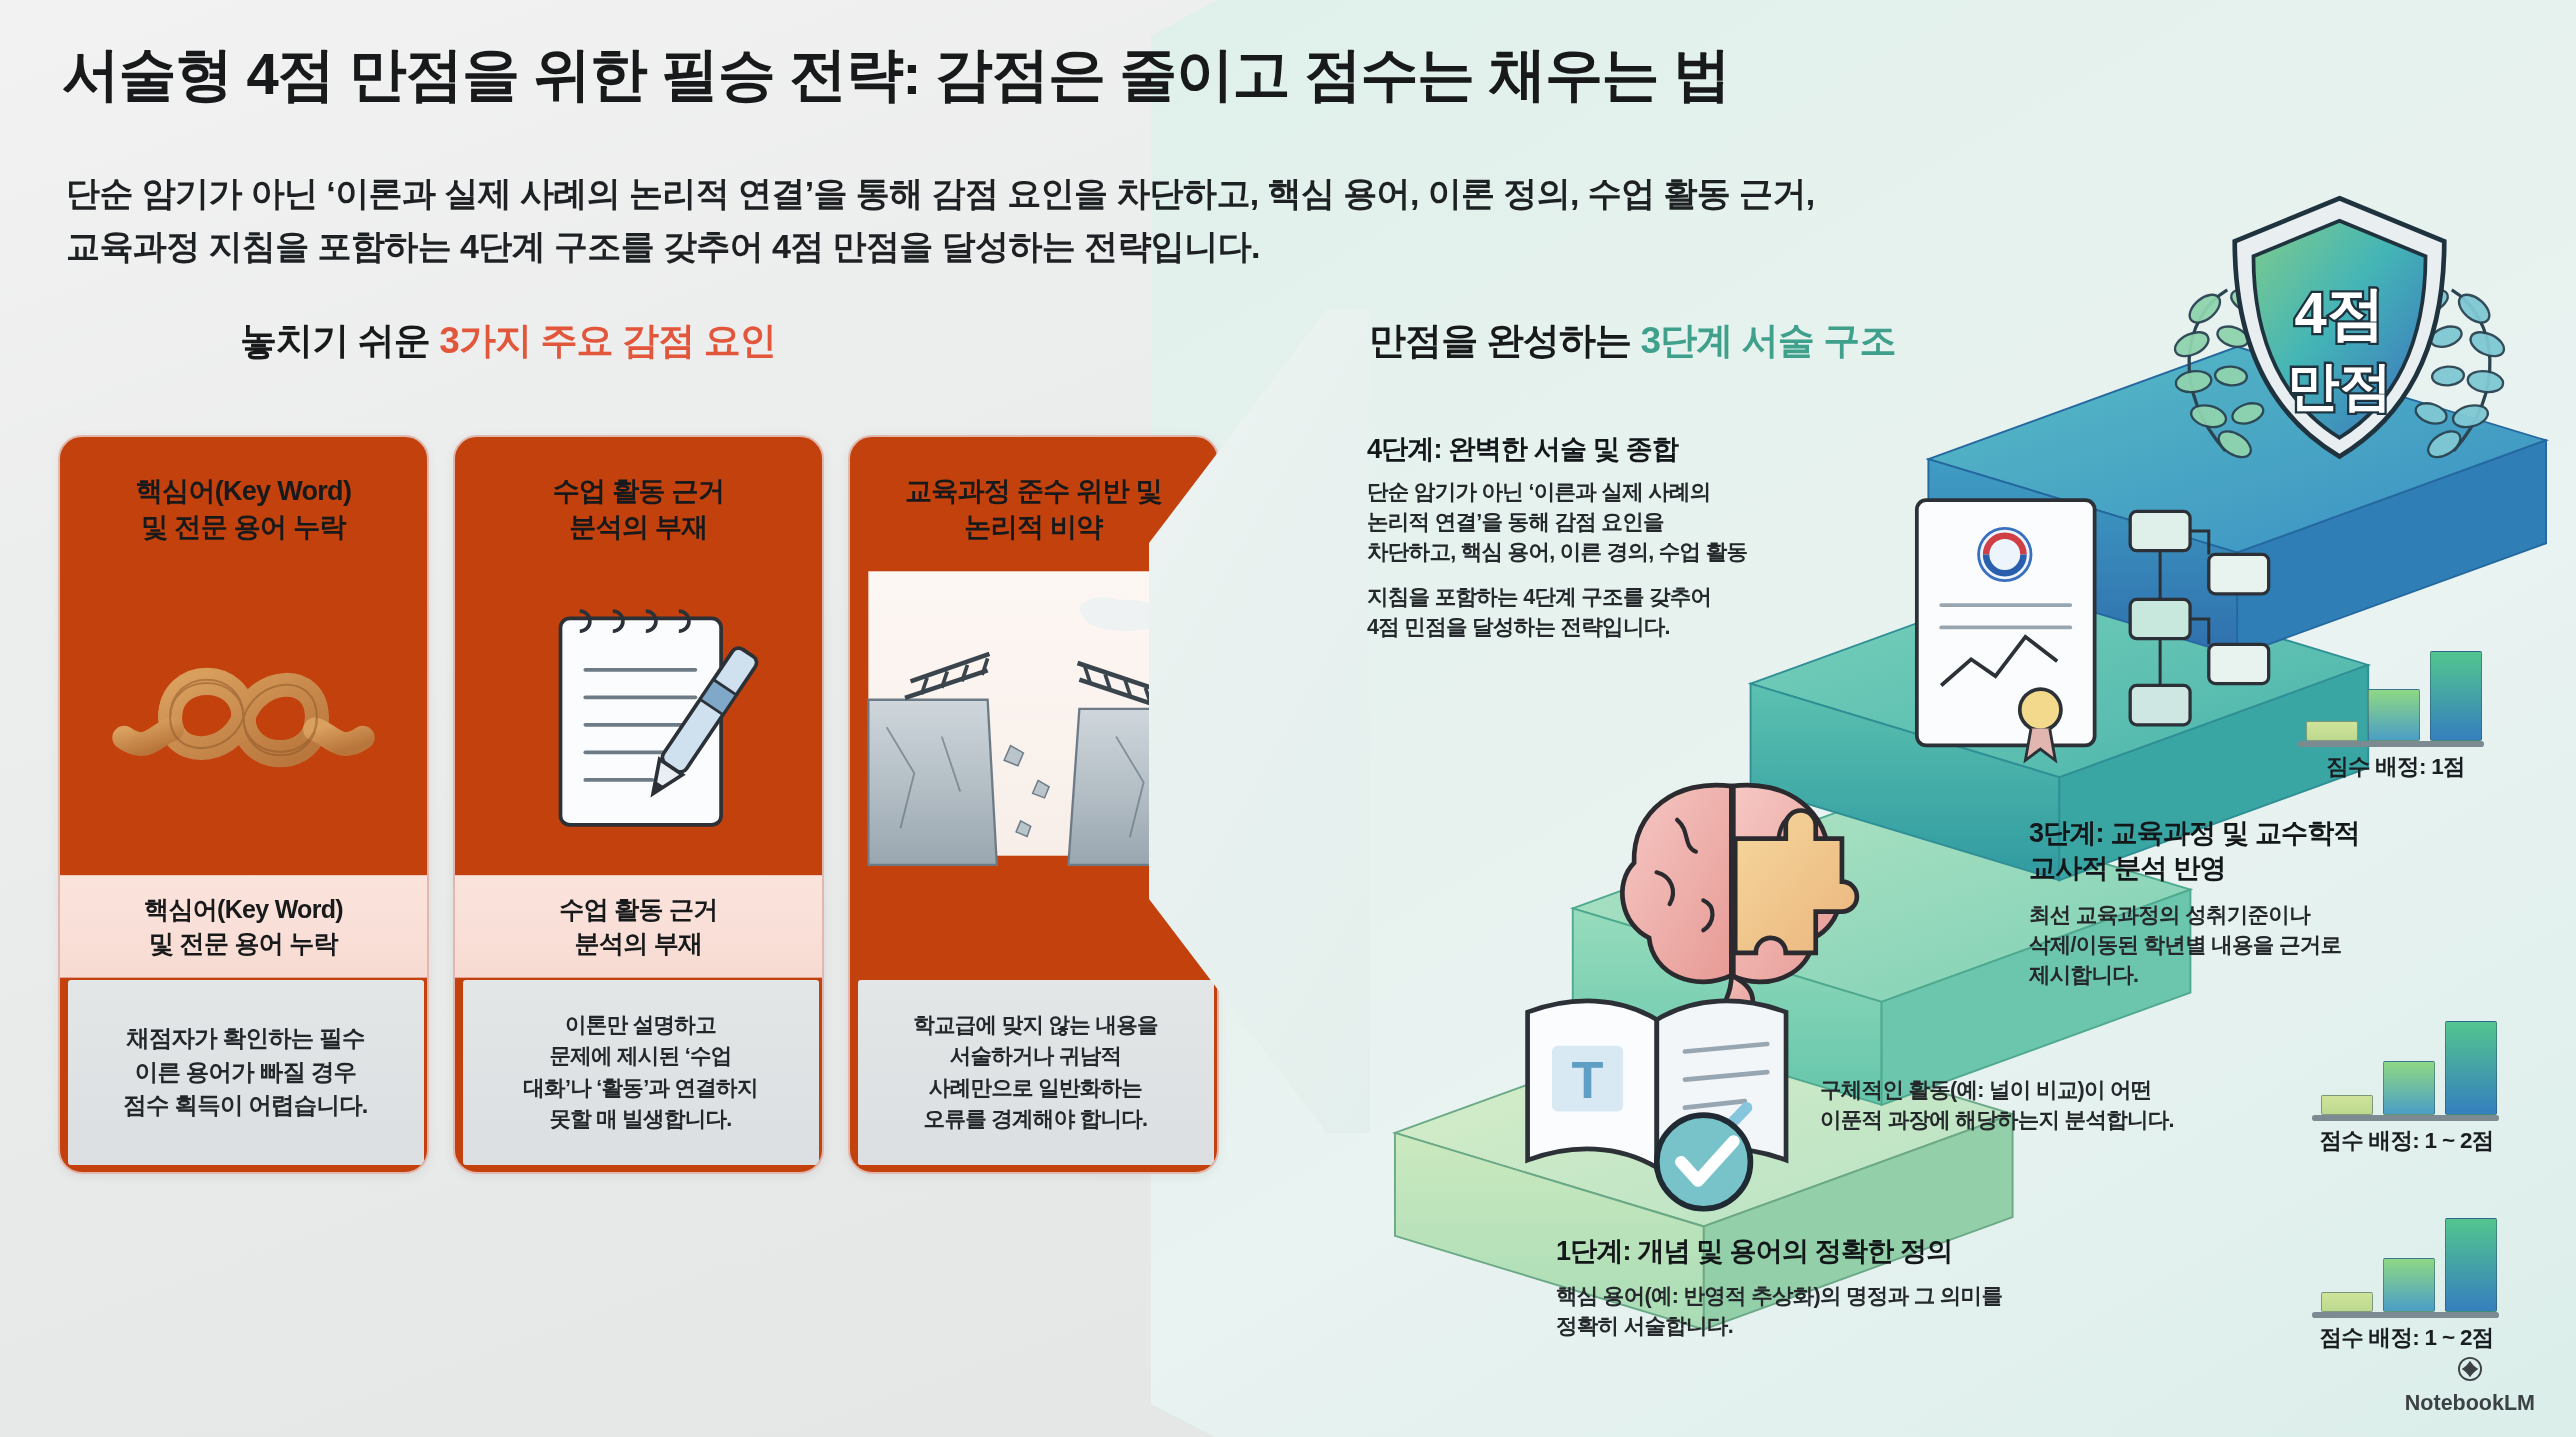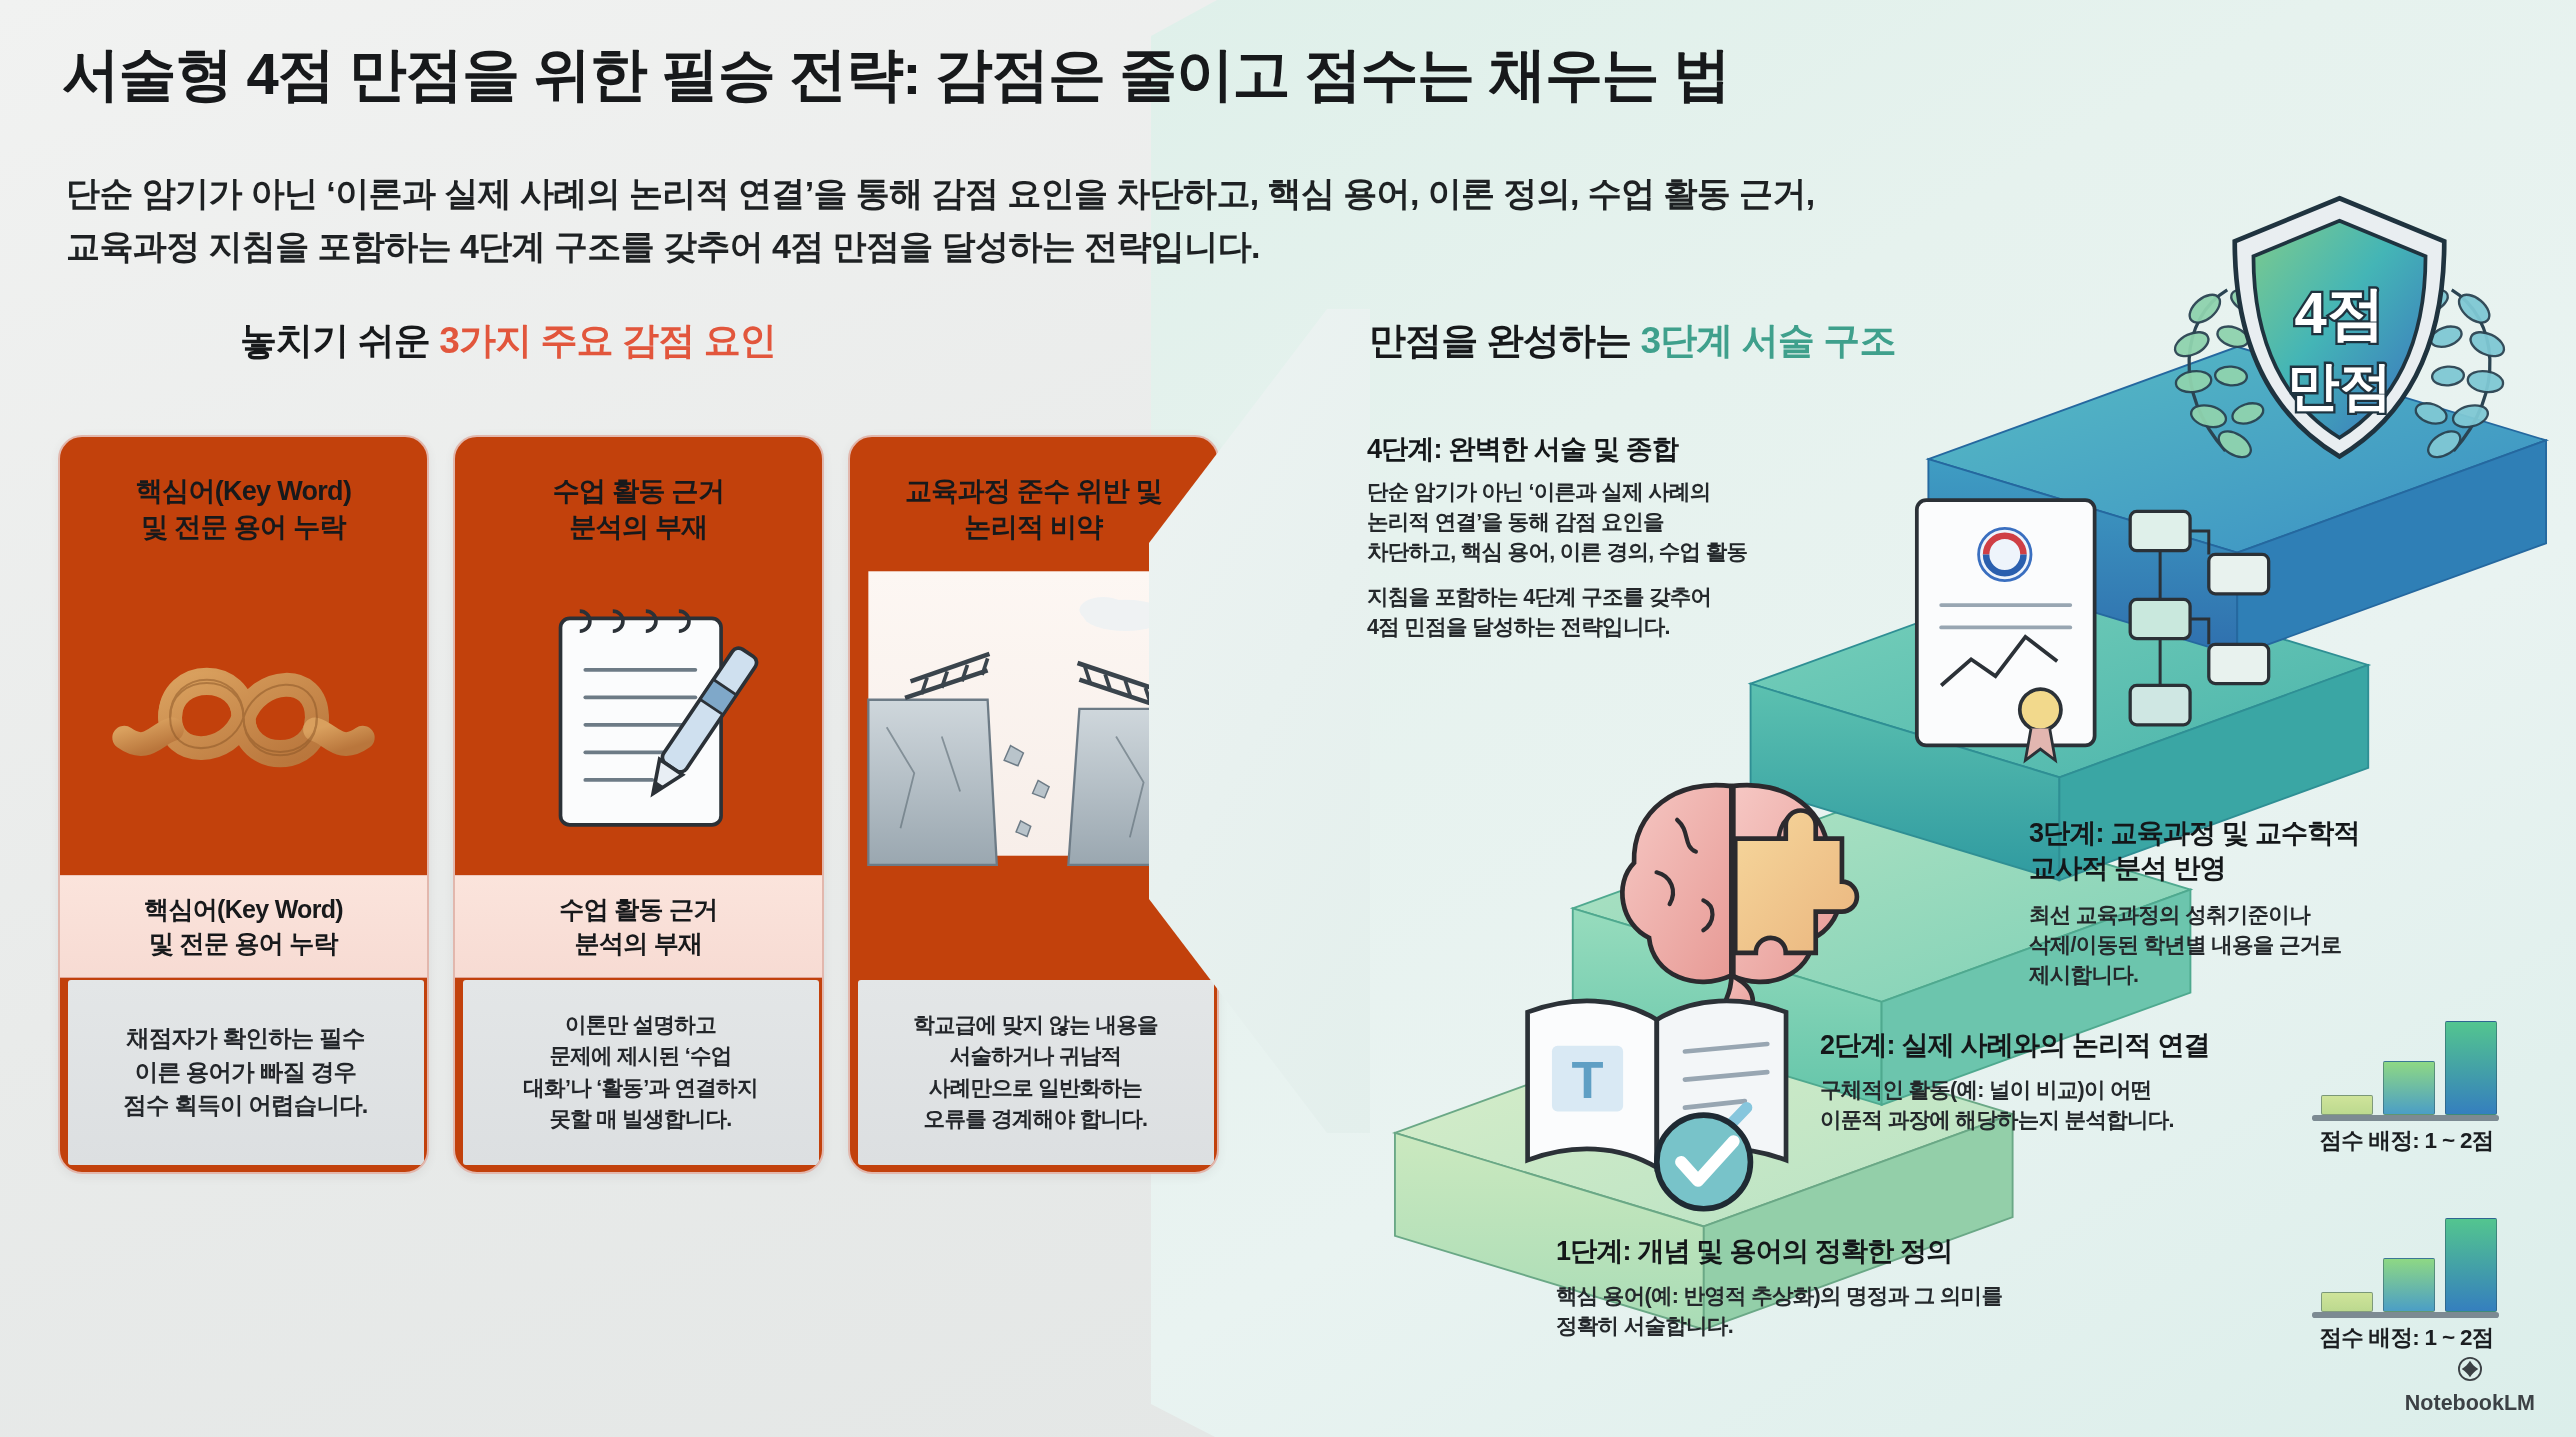--- a/index.html
+++ b/index.html
@@ -427,28 +427,36 @@
 차단하고, 핵심 용어, 이른 경의, 수업 활동</div>
   <div class="step-body" style="left:1367px; top:582px; width:599px">지침을 포함하는 4단계 구조를 갖추어
 4점 민점을 달성하는 전략입니다.</div>
 
   <div class="step-title" style="left:2029px; top:816px; width:524px">3단계: 교육과정 및 교수학적
 교사적 분석 반영</div>
   <div class="step-body" style="left:2029px; top:900px; width:534px">최선 교육과정의 성취기준이나
 삭제/이동된 학년별 내용을 근거로
 제시합니다.</div>
 
-  <div class="step-title" style="left:1820px; top:1028px; width:655px">2단계: 실제 사례와의 논리적 연결</div>
   <div class="step-body" style="left:1820px; top:1075px; width:599px">구체적인 활동(예: 널이 비교)이 어떤
 이푼적 과장에 해당하는지 분석합니다.</div>
 
   <div class="step-title" style="left:1556px; top:1234px; width:842px">1단계: 개념 및 용어의 정확한 정의</div>
   <div class="step-body" style="left:1556px; top:1281px; width:880px">핵심 용어(예: 반영적 추상화)의 명정과 그 의미를
 정확히 서술합니다.</div>
 
+  <div class="minichart" style="left:2297px; top:646px">
+    <div class="bars">
+      <div class="baseline"></div>
+      <div class="bar" style="left:9.4px;width:52px;height:20.6px;background:linear-gradient(180deg,#cfe49a,#bcd98f)"></div>
+      <div class="bar" style="left:71px;width:52px;height:52px;background:linear-gradient(180deg,#8ed884,#4b9ec6)"></div>
+      <div class="bar" style="left:133px;width:52px;height:90px;background:linear-gradient(180deg,#53c58f,#357fbe)"></div>
+    </div>
+    <div class="score-label" style="width:197px">짐수 배정: 1점</div>
+  </div>
 
   <div class="minichart" style="left:2312px; top:1020px">
     <div class="bars">
       <div class="baseline"></div>
       <div class="bar" style="left:9.4px;width:52px;height:20.6px;background:linear-gradient(180deg,#cfe49a,#bcd98f)"></div>
       <div class="bar" style="left:71px;width:52px;height:54px;background:linear-gradient(180deg,#8ed884,#4b9ec6)"></div>
       <div class="bar" style="left:133px;width:52px;height:94px;background:linear-gradient(180deg,#53c58f,#357fbe)"></div>
     </div>
     <div class="score-label" style="width:215px;margin-left:-13px">점수 배정: 1 ~ 2점</div>
   </div>

